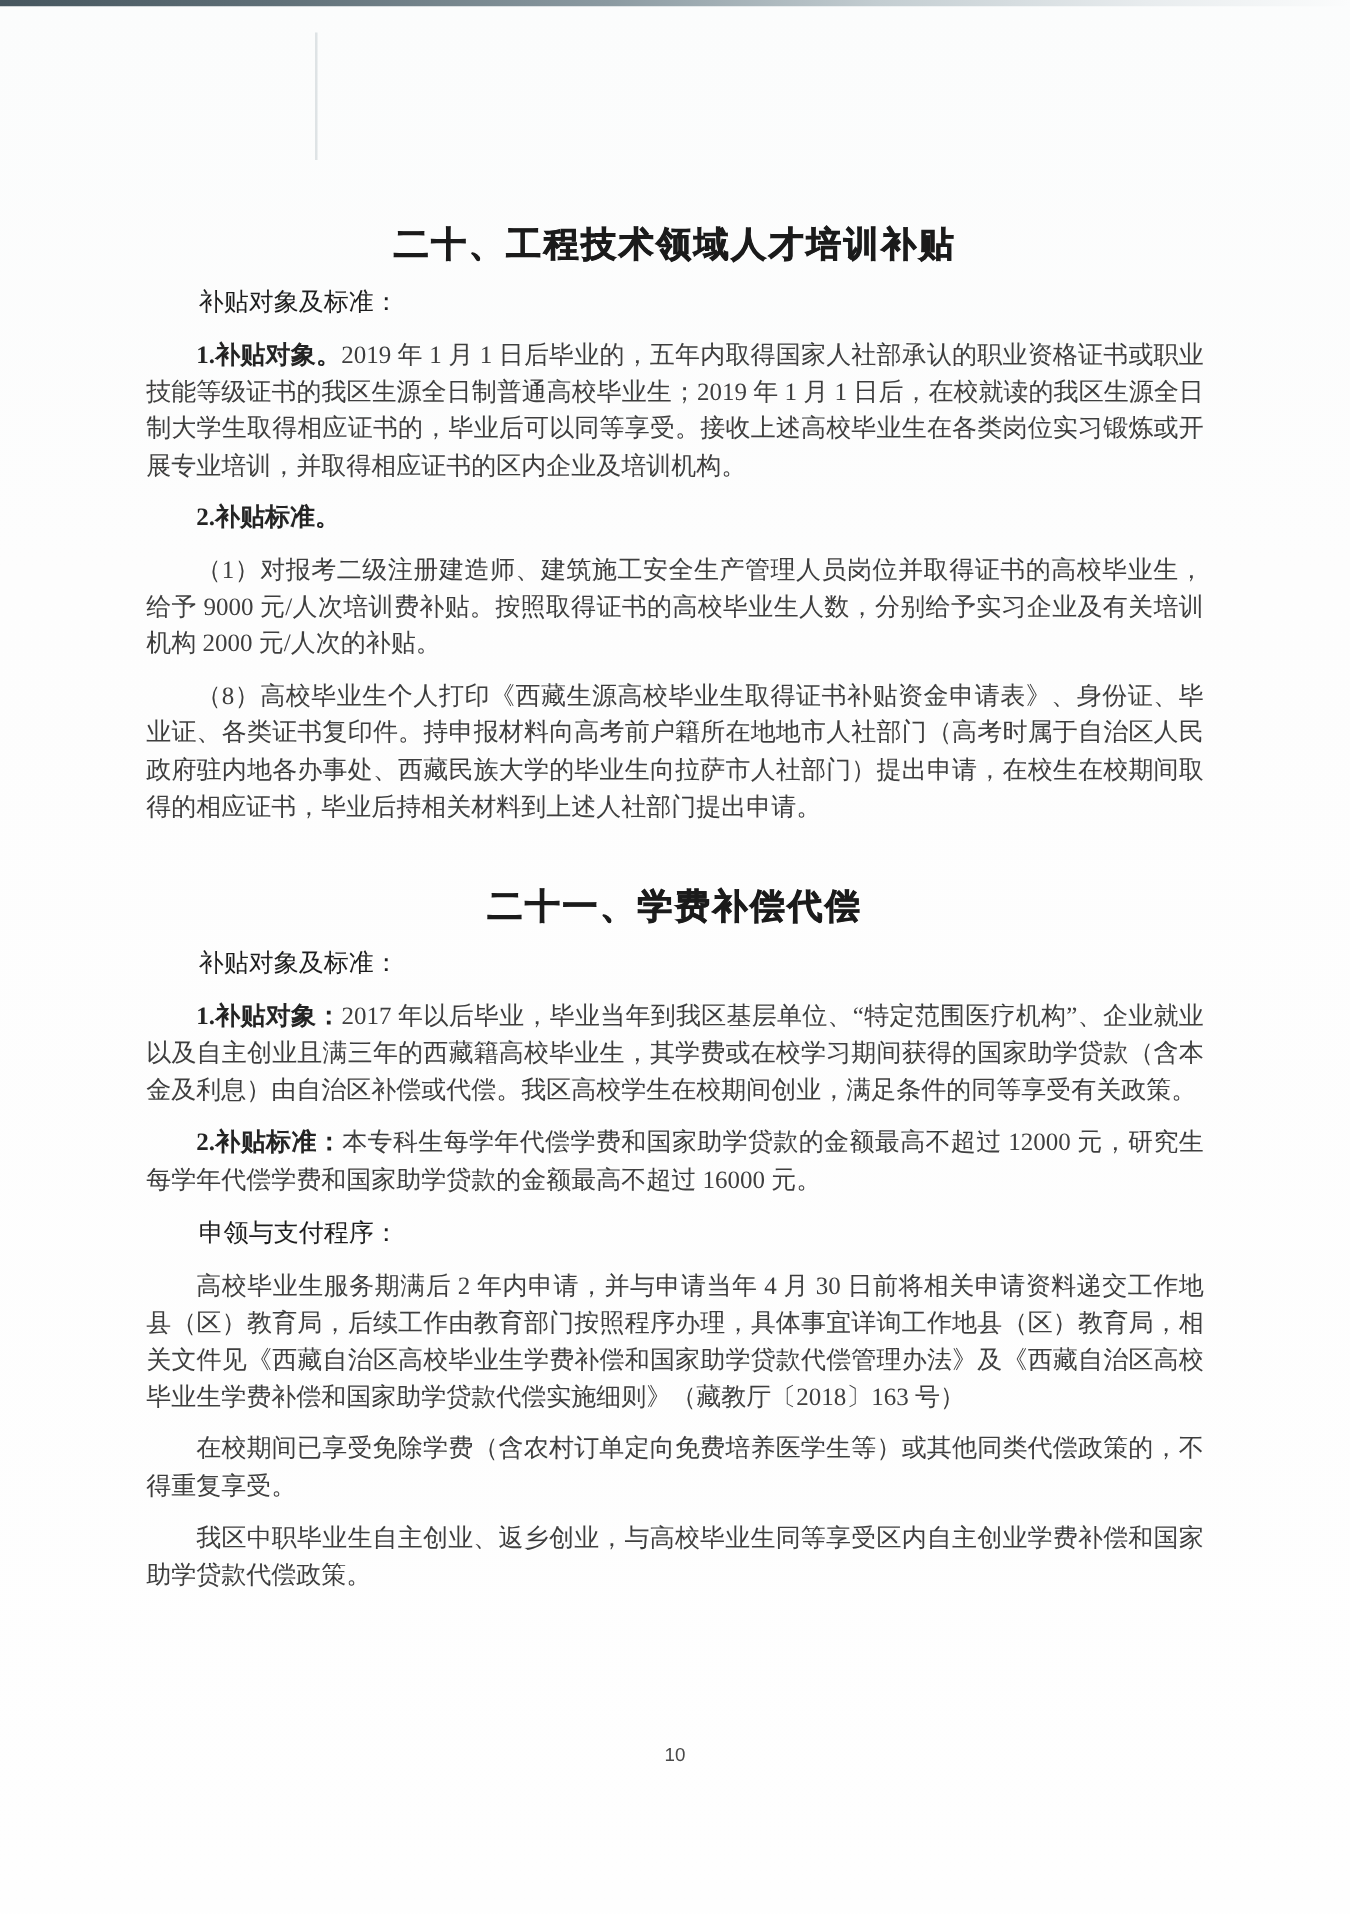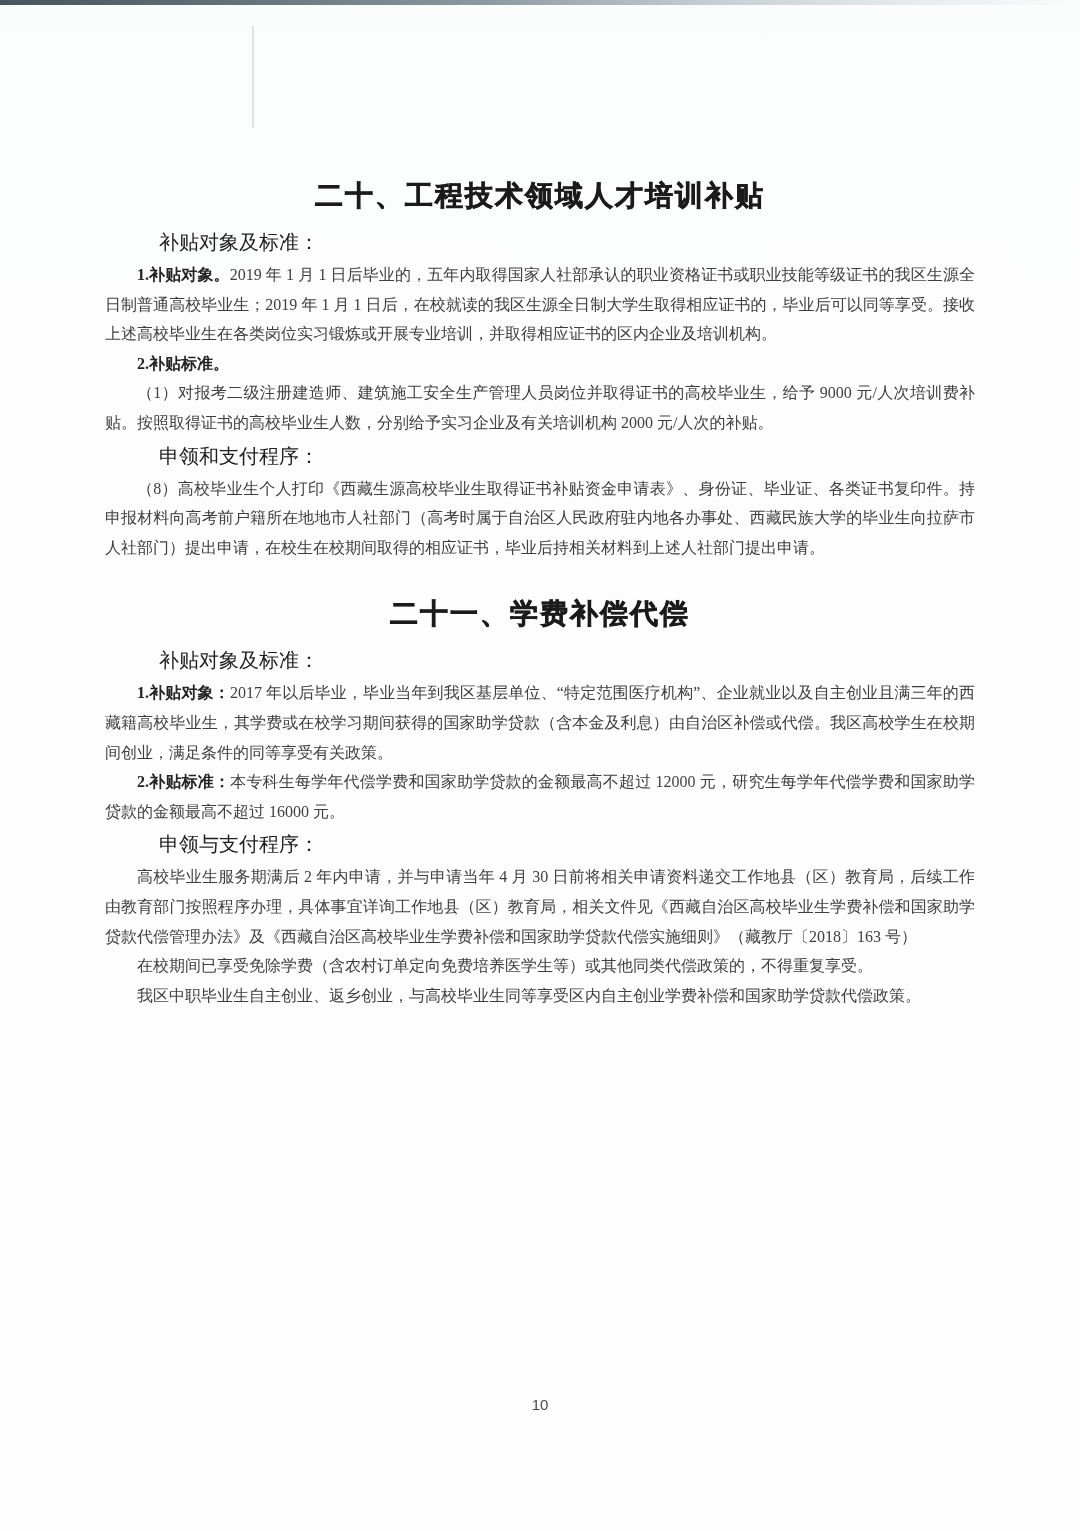--- a/index.html
+++ b/index.html
@@ -38,26 +38,26 @@
   .doc-title.second { padding-top: 32px; padding-bottom: 8px; }
   .subhead {
     font-family: "Liberation Sans", "DejaVu Sans", sans-serif;
     font-weight: normal;
     font-size: 20px;
     line-height: 32px;
     color: #1d1d1d;
     margin: 2px 0 2px 54px;
   }
   .para {
-    font-size: 16px;
+    font-size: 20px;
     line-height: 29.6px;
     color: #3e3e3e;
     text-align: justify;
     text-indent: 2em;
-    margin: 0;
+    margin: 12px;
   }
   .lead { font-weight: bold; color: #242424; }
   .pagenum {
     position: absolute; top: 1396px; left: 0; width: 100%;
     text-align: center;
     font-family: Liberation Sans, sans-serif;
     font-size: 15px;
     color: #4a4a4a;
   }
 </style>
@@ -74,21 +74,20 @@
 
     <h2 class="subhead">补贴对象及标准：</h2>
 
     <p class="para"><span class="lead">1.补贴对象。</span><span>2019 年 1 月 1 日后毕业的，五年内取得国家人社部承认的职业资格证书或职业技能等级证书的我区生源全日制普通高校毕业生；2019 年 1 月 1 日后，在校就读的我区生源全日制大学生取得相应证书的，毕业后可以同等享受。接收上述高校毕业生在各类岗位实习锻炼或开展专业培训，并取得相应证书的区内企业及培训机构。</span></p>
 
     <p class="para"><span class="lead">2.补贴标准。</span><span></span></p>
 
     <p class="para"><span>（1）对报考二级注册建造师、建筑施工安全生产管理人员岗位并取得证书的高校毕业生，给予 9000 元/人次培训费补贴。按照取得证书的高校毕业生人数，分别给予实习企业及有关培训机构 2000 元/人次的补贴。</span></p>
 
 
-    <h2 class="subhead">申领和支付程序：</h2>
 
     <p class="para"><span>（8）高校毕业生个人打印《西藏生源高校毕业生取得证书补贴资金申请表》、身份证、毕业证、各类证书复印件。持申报材料向高考前户籍所在地地市人社部门（高考时属于自治区人民政府驻内地各办事处、西藏民族大学的毕业生向拉萨市人社部门）提出申请，在校生在校期间取得的相应证书，毕业后持相关材料到上述人社部门提出申请。</span></p>
 
 
     <h1 class="doc-title second">二十一、学费补偿代偿</h1>
 
     <h2 class="subhead">补贴对象及标准：</h2>
 
     <p class="para"><span class="lead">1.补贴对象：</span><span>2017 年以后毕业，毕业当年到我区基层单位、“特定范围医疗机构”、企业就业以及自主创业且满三年的西藏籍高校毕业生，其学费或在校学习期间获得的国家助学贷款（含本金及利息）由自治区补偿或代偿。我区高校学生在校期间创业，满足条件的同等享受有关政策。</span></p>
 

